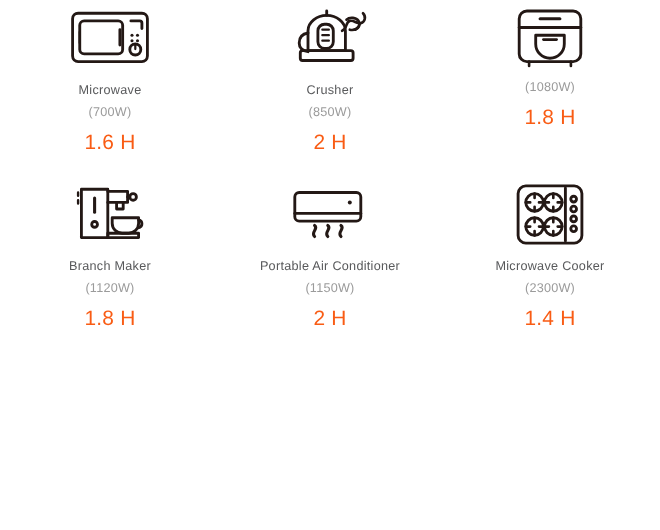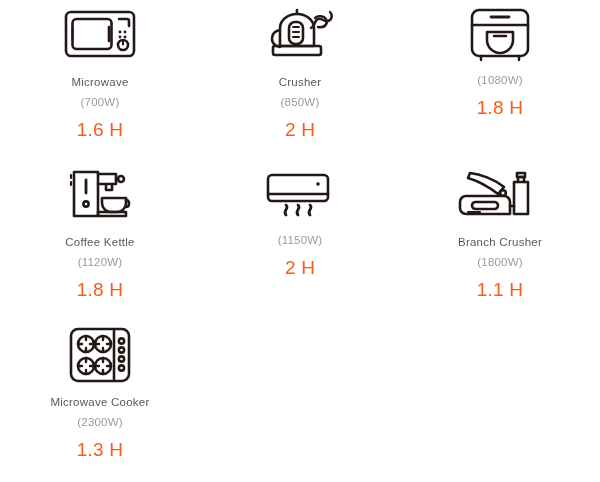--- a/index.html
+++ b/index.html
@@ -134,59 +134,42 @@
         <circle cx="21" cy="38" r="2.6"></circle>
         <path d="M33 8 h18 v10 h-18"></path>
         <path d="M41 18 v6 h6 v-6"></path>
         <circle cx="56" cy="13" r="3"></circle>
         <path d="M51 13 h2"></path>
         <path d="M37 32 h24 v5 a9 9 0 0 1-9 9 h-6 a9 9 0 0 1-9-9 z"></path>
         <path d="M61 34 c4 0 4 7 0 7"></path>
         <path d="M33 46 h28 v4 h-28 z"></path>
       </svg>
     </div>
-    <div class="label">Coffee Kettle</div>
+    <div class="label">Branch Maker</div>
     <div class="watts">(1120W)</div>
     <div class="hours">1.8 H</div>
   </div>
 
   <div class="cell">
     <div class="icon-wrap">
       <svg width="80" height="52" viewBox="0 0 80 52" fill="none" stroke="#231815" stroke-width="2.6" stroke-linecap="round" stroke-linejoin="round">
         <rect x="8" y="6" width="60" height="26" rx="4"></rect>
         <path d="M8 25 h60"></path>
         <circle cx="58" cy="15" r="1.8" fill="#231815" stroke="none"></circle>
         <path d="M26 36 c4 3-4 6 0 10" stroke-width="2.8"></path>
         <path d="M38 36 c4 3-4 6 0 10" stroke-width="2.8"></path>
         <path d="M50 36 c4 3-4 6 0 10" stroke-width="2.8"></path>
       </svg>
     </div>
+    <div class="label">Portable Air Conditioner</div>
     <div class="watts">(1150W)</div>
     <div class="hours">2 H</div>
   </div>
 
 
-  <div class="cell">
-    <div class="icon-wrap">
-      <svg width="84" height="58" viewBox="0 0 84 58" fill="none" stroke="#231815" stroke-width="2.6" stroke-linecap="round" stroke-linejoin="round">
-        <path d="M12 7 c10 1 24 6 34 14 l-6 7 c-9-7-20-13-30-16 z"></path>
-        <path d="M10 30 h36 a6 6 0 0 1 6 6 v12 h-44 a6 6 0 0 1-6-6 v-6 a6 6 0 0 1 6-6 z"></path>
-        <rect x="14" y="36" width="26" height="7" rx="3.5"></rect>
-        <path d="M10 46 h12" stroke-width="2.2"></path>
-        <circle cx="45" cy="27" r="2.8"></circle>
-        <path d="M56 16 h14 v32 h-14 z"></path>
-        <path d="M60 16 v-5 h6 v5"></path>
-        <path d="M59 7 h8 v4 h-8 z"></path>
-        <path d="M52 40 h4"></path>
-      </svg>
-    </div>
-    <div class="label">Branch Crusher</div>
-    <div class="watts">(1800W)</div>
-    <div class="hours">1.1 H</div>
-  </div>
 
   <div class="cell">
     <div class="icon-wrap">
       <svg width="66" height="60" viewBox="0 0 66 60" fill="none" stroke="#231815" stroke-width="2.6" stroke-linecap="round" stroke-linejoin="round">
         <rect x="4" y="4" width="58" height="52" rx="7"></rect>
         <path d="M47 6 v48"></path>
         <circle cx="19" cy="19" r="8"></circle>
         <path d="M19 11 v4 M19 23 v4 M11 19 h4 M23 19 h4" stroke-width="2.4"></path>
         <circle cx="36" cy="19" r="8"></circle>
         <path d="M36 11 v4 M36 23 v4 M28 19 h4 M40 19 h4" stroke-width="2.4"></path>
@@ -195,16 +178,16 @@
         <circle cx="36" cy="41" r="8"></circle>
         <path d="M36 33 v4 M36 45 v4 M28 41 h4 M40 41 h4" stroke-width="2.4"></path>
         <circle cx="54.5" cy="16" r="2.6"></circle>
         <circle cx="54.5" cy="25" r="2.6"></circle>
         <circle cx="54.5" cy="34" r="2.6"></circle>
         <circle cx="54.5" cy="43" r="2.6"></circle>
       </svg>
     </div>
     <div class="label">Microwave Cooker</div>
     <div class="watts">(2300W)</div>
-    <div class="hours">1.3 H</div>
+    <div class="hours">1.4 H</div>
   </div>
 
 </div>
 
 </body></html>

